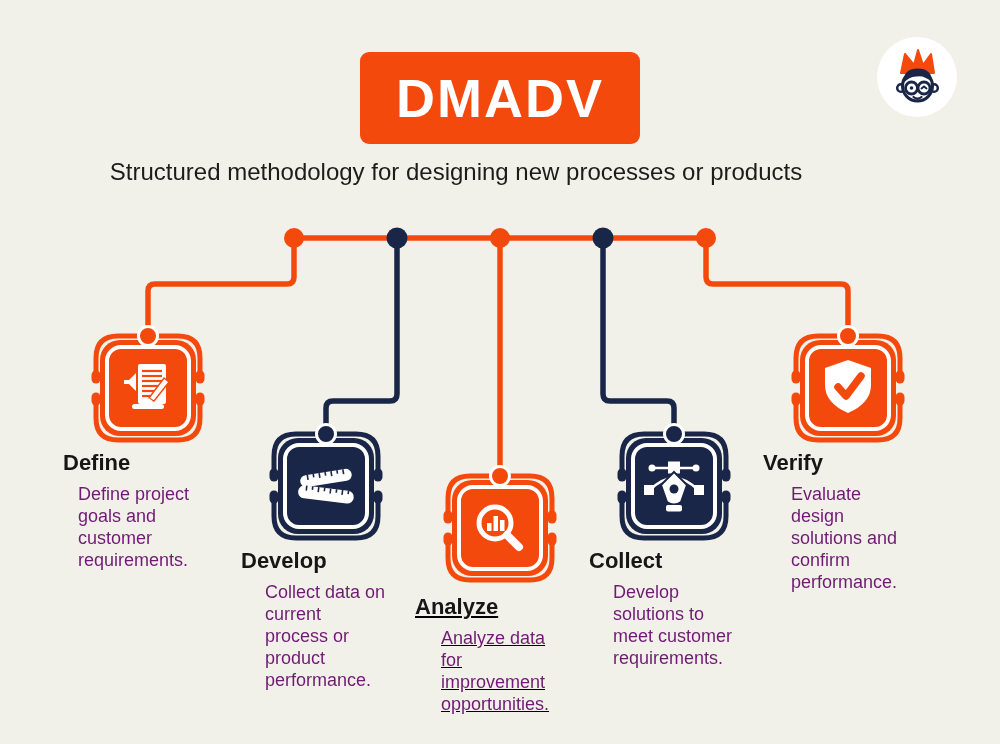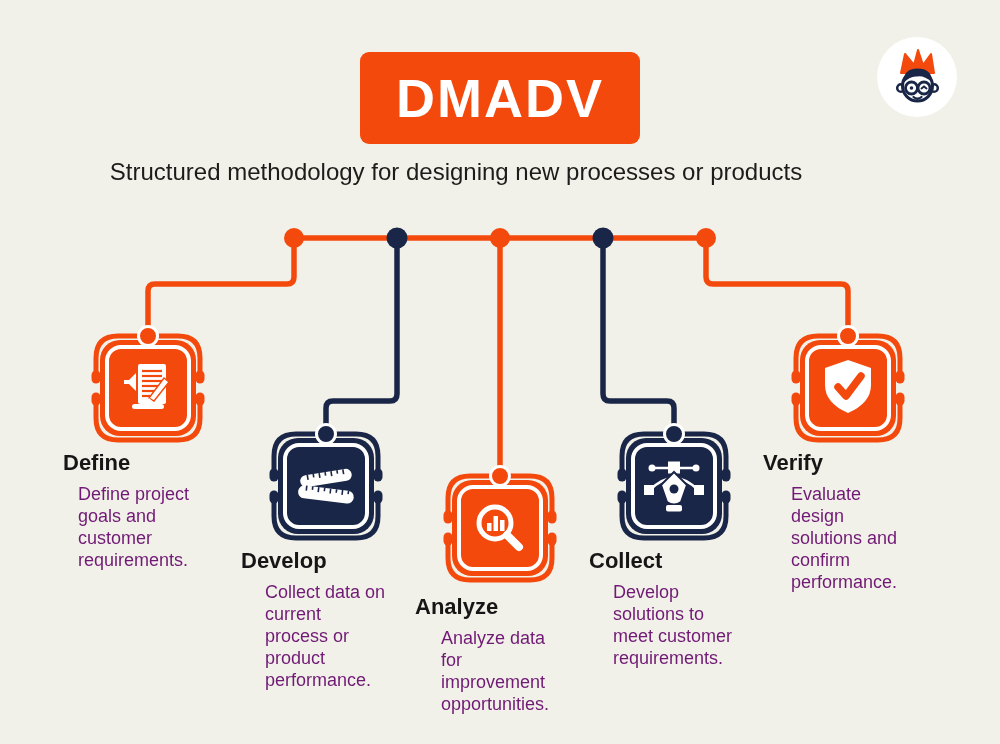--- a/index.html
+++ b/index.html
@@ -210,21 +210,21 @@
   <div class="step-text" style="left:63px;top:450px;width:170px;">
     <div class="step-title">Define</div>
     <div class="step-desc" style="max-width:140px;">Define project goals and customer requirements.</div>
   </div>
 
   <div class="step-text" style="left:241px;top:548px;width:170px;">
     <div class="step-title">Develop</div>
     <div class="step-desc" style="max-width:122px;">Collect data on current process or product performance.</div>
   </div>
 
-  <div class="step-text" style="left:415px;top:594px;width:170px;">
+  <div class="step-text" style="left:415px;top:594px;width:170px;text-decoration:underline;">
     <div class="step-title">Analyze</div>
     <div class="step-desc" style="max-width:118px;">Analyze data for improvement opportunities.</div>
   </div>
 
   <div class="step-text" style="left:589px;top:548px;width:170px;">
     <div class="step-title">Collect</div>
     <div class="step-desc" style="max-width:122px;">Develop solutions to meet customer requirements.</div>
   </div>
 
   <div class="step-text" style="left:763px;top:450px;width:170px;">

